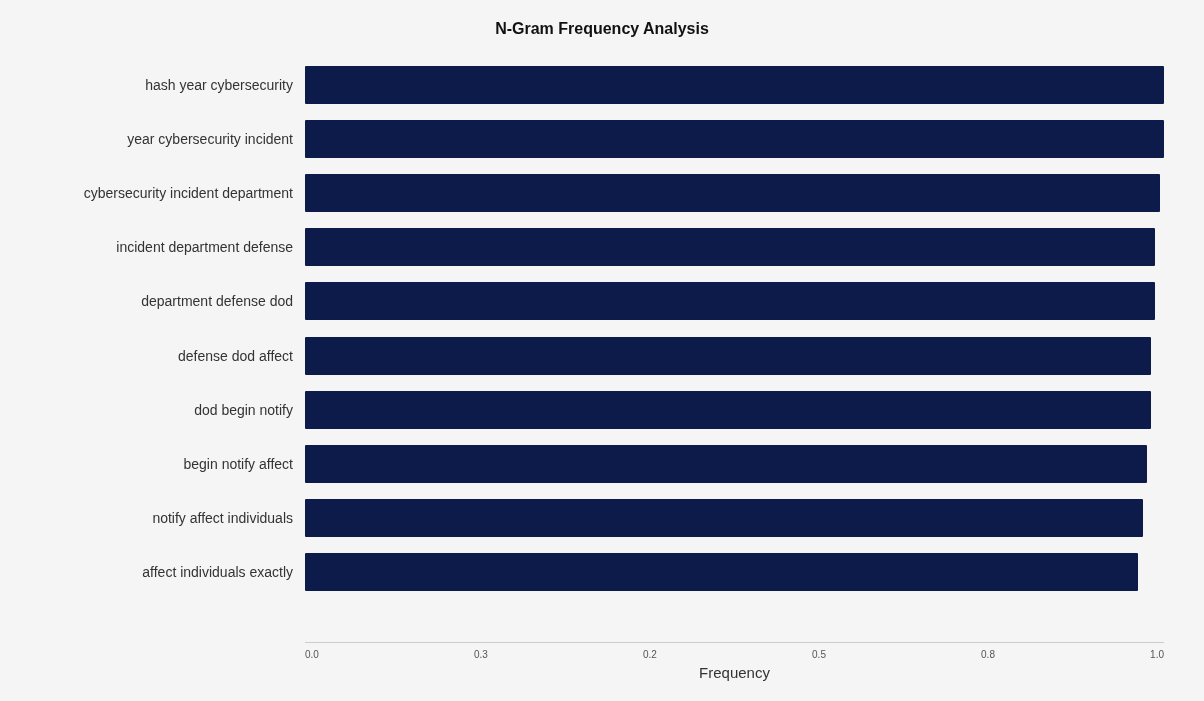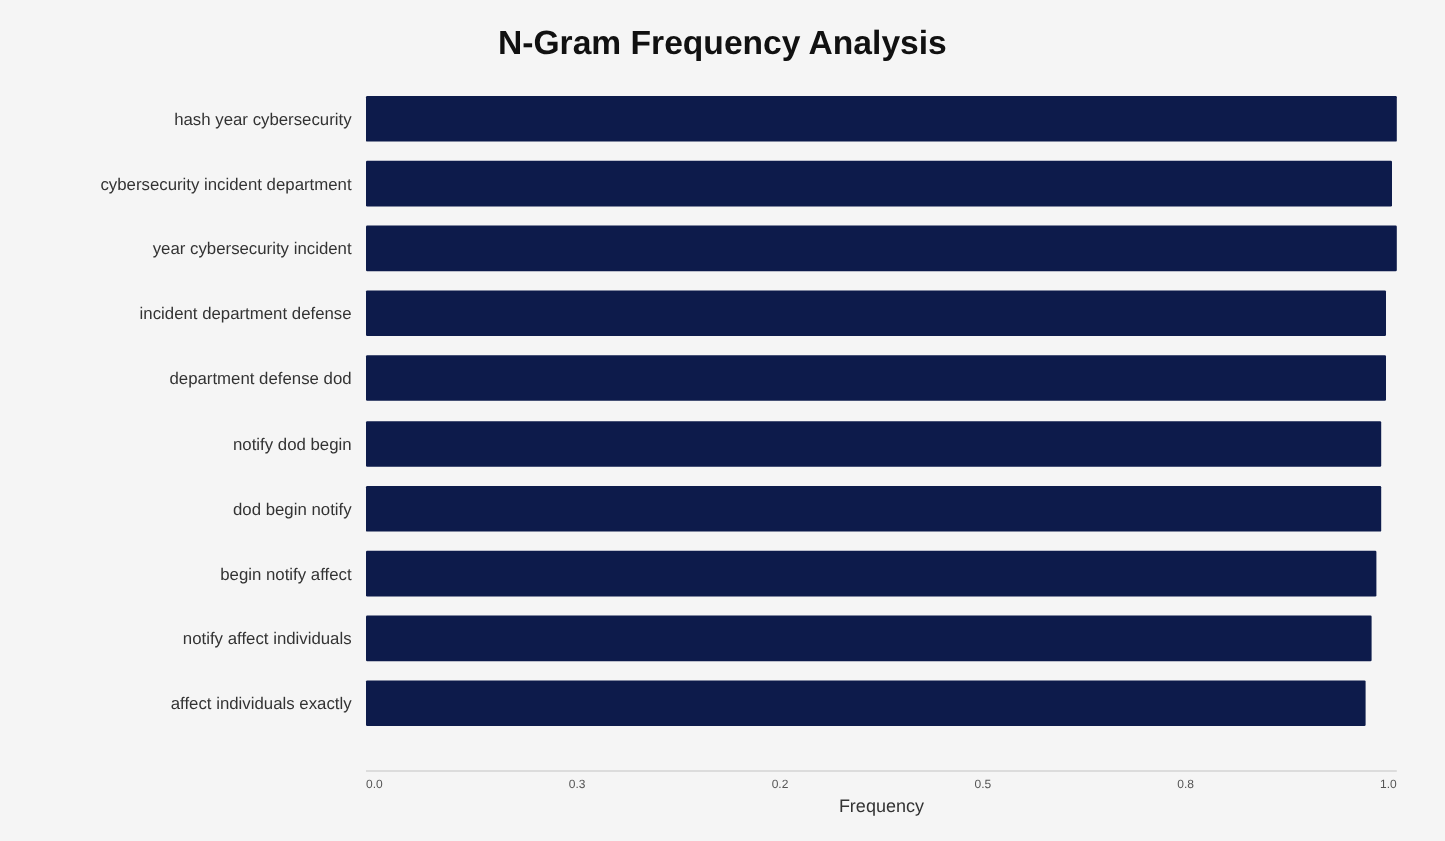--- a/index.html
+++ b/index.html
@@ -14,21 +14,21 @@
     }
     .chart-container {
       background: #f5f5f5;
       width: 1204px;
       height: 701px;
       position: relative;
       padding: 20px 40px 80px 40px;
     }
     .chart-title {
       text-align: center;
-      font-size: 28px;
+      font-size: 16px;
       font-weight: bold;
       color: #111;
       margin-bottom: 20px;
     }
     .chart-area {
       display: flex;
       flex-direction: column;
       width: 100%;
       height: calc(100% - 60px);
     }
@@ -86,45 +86,45 @@
   <div class="chart-title">N-Gram Frequency Analysis</div>
   <div class="chart-area" id="chart-area">
 
   <div class="bar-row">
         <div class="bar-label">hash year cybersecurity</div>
         <div class="bar-track">
           <div class="bar-fill" style="width: 100%;"></div>
         </div>
       </div>
       <div class="bar-row">
+        <div class="bar-label">year cybersecurity incident</div>
+        <div class="bar-track">
+          <div class="bar-fill" style="width: 100%;"></div>
+        </div>
+      </div>
+      <div class="bar-row">
         <div class="bar-label">cybersecurity incident department</div>
         <div class="bar-track">
           <div class="bar-fill" style="width: 99.5%;"></div>
-        </div>
-      </div>
-      <div class="bar-row">
-        <div class="bar-label">year cybersecurity incident</div>
-        <div class="bar-track">
-          <div class="bar-fill" style="width: 100%;"></div>
         </div>
       </div>
       <div class="bar-row">
         <div class="bar-label">incident department defense</div>
         <div class="bar-track">
           <div class="bar-fill" style="width: 99%;"></div>
         </div>
       </div>
       <div class="bar-row">
         <div class="bar-label">department defense dod</div>
         <div class="bar-track">
           <div class="bar-fill" style="width: 99%;"></div>
         </div>
       </div>
       <div class="bar-row">
-        <div class="bar-label">notify dod begin</div>
+        <div class="bar-label">defense dod affect</div>
         <div class="bar-track">
           <div class="bar-fill" style="width: 98.5%;"></div>
         </div>
       </div>
       <div class="bar-row">
         <div class="bar-label">dod begin notify</div>
         <div class="bar-track">
           <div class="bar-fill" style="width: 98.5%;"></div>
         </div>
       </div>

